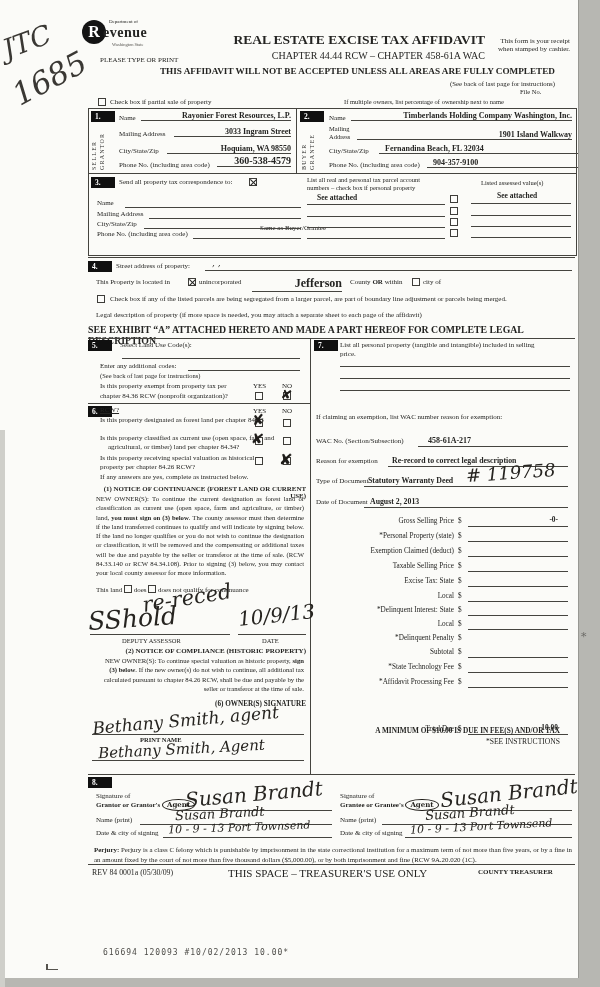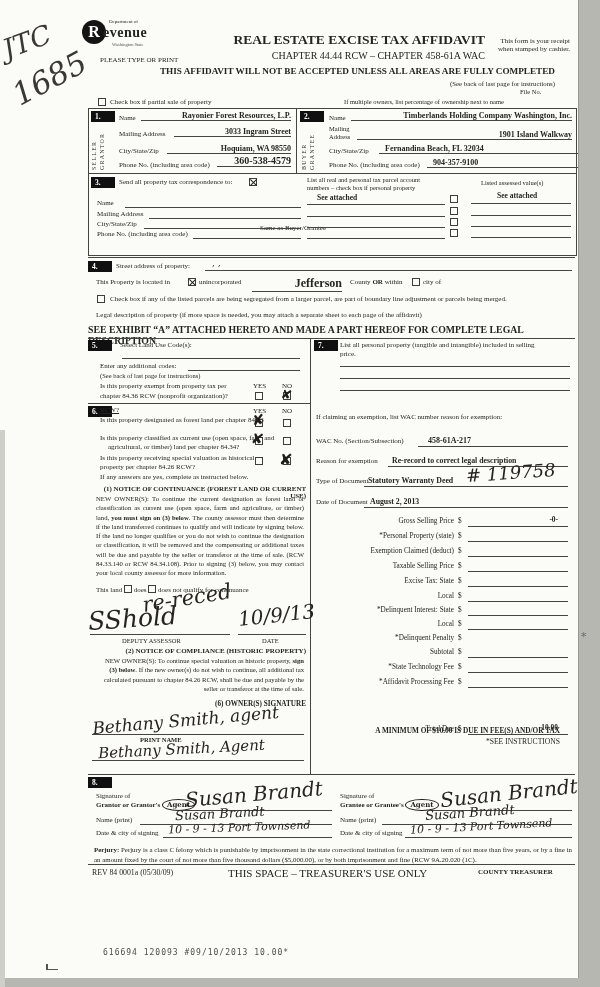--- a/index.html
+++ b/index.html
@@ -342,14 +342,14 @@
   <i class="hl" style="left:405px;top:837px;width:167px;"></i>
 
   <div class="abs" style="left:94px;top:845px;width:478px;font-size:6.9px;line-height:1.4;text-align:justify;">
     <b>Perjury:</b><span> Perjury is a class C felony which is punishable by imprisonment in the state correctional institution for a maximum term of not more than five years, or by a fine in an amount fixed by the court of not more than five thousand dollars ($5,000.00), or by both imprisonment and fine (RCW 9A.20.020 (1C).</span>
   </div>
   <i class="hl" style="left:88px;top:864px;width:487px;"></i>
   <span class="abs" style="left:92px;top:868px;font-size:7.8px;">REV 84 0001a (05/30/09)</span>
   <span class="abs" style="left:228px;top:867px;font-size:11px;">THIS SPACE – TREASURER'S USE ONLY</span>
   <span class="abs b" style="left:478px;top:868px;font-size:7px;">COUNTY TREASURER</span>
 
-  <span class="abs" style="left:103px;top:948px;font-family:'DejaVu Sans Mono',monospace;font-size:8px;letter-spacing:1px;color:#4e4d49;">616694 120093 #09/10/2013 10.00*</span>
+  <span class="abs" style="left:103px;top:948px;font-family:'DejaVu Sans Mono',monospace;font-size:8px;letter-spacing:1px;color:#4e4d49;">616694 120093 #10/02/2013 10.00*</span>
 </div>
 
 </body></html>

